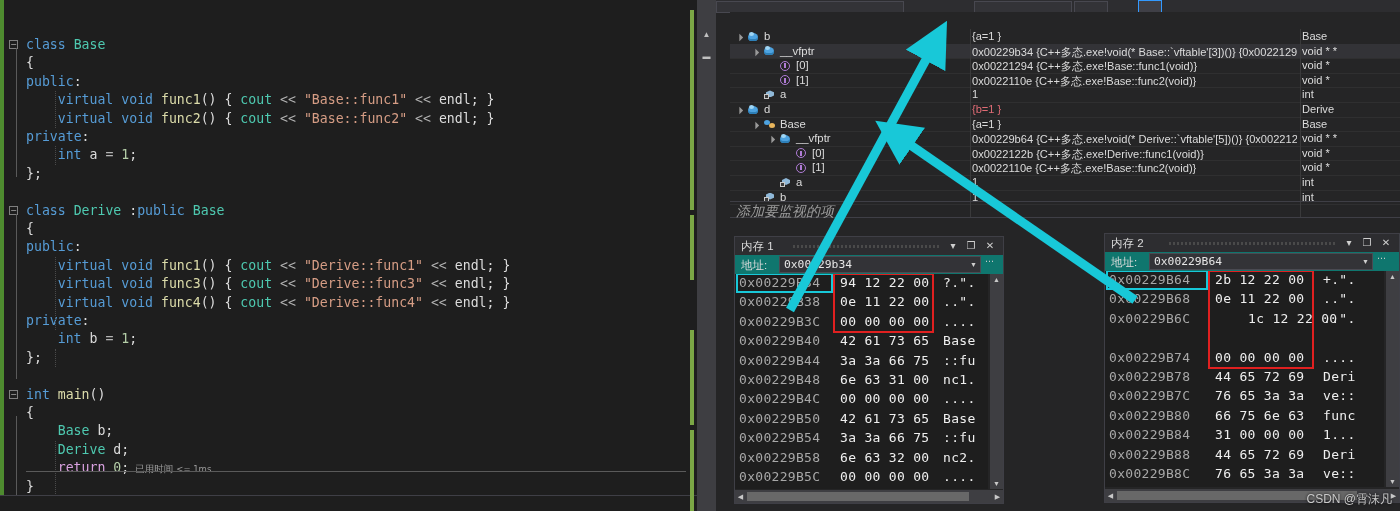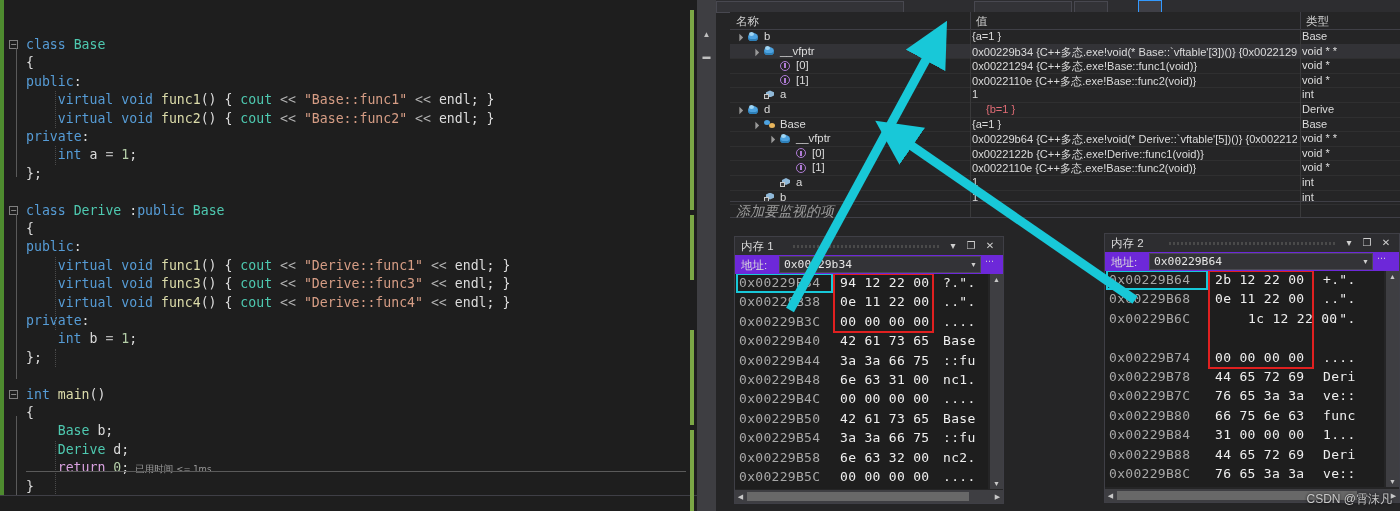--- a/index.html
+++ b/index.html
@@ -58,21 +58,21 @@
   #watch{position:absolute;left:14px;top:12px;width:670px;height:204px;background:#252526;}
   #wheader{position:absolute;left:0;top:0;width:670px;height:17px;background:#252526;
            border-bottom:1px solid #3f3f46;}
   .wh{position:absolute;top:2px;color:#cfcfcf;font-size:11.5px;}
   .whsep{position:absolute;top:0;width:1px;height:17px;background:#3f3f46;}
   .wrow{position:absolute;left:0;width:670px;height:14.6px;border-bottom:1px solid #2f2f30;}
   .wrow.sel{background:#333337;}
   .wname{position:absolute;color:#dcdcdc;font-size:11.3px;top:1px;white-space:nowrap;}
   .wval{position:absolute;left:242px;color:#dcdcdc;font-size:11.1px;top:1px;
         white-space:nowrap;overflow:hidden;width:325px;}
-  .wval.chg{color:#e06c75;padding-left:14px;}
+  .wval.chg{color:#e06c75;}
   .wtype{position:absolute;left:572px;color:#dcdcdc;font-size:11.1px;top:1px;white-space:nowrap;}
   .vsep{position:absolute;top:0;width:1px;height:14.6px;background:#3a3a3b;}
   .exp{position:absolute;top:4px;width:7px;height:7px;color:#9a9a9a;font-size:7px;line-height:7px;}
   
   .ic-obj{position:absolute;top:2.5px;width:10px;height:10px;}
   .ic-obj::before{content:"";position:absolute;left:0;top:1px;width:10px;height:8px;
        background:#4ea3e0;border-radius:50% 50% 45% 45%;box-shadow:inset 0 -2px 0 #2d7fb8;}
   .ic-obj::after{content:"";position:absolute;left:1px;top:0px;width:5px;height:4px;
        background:#9fd6f5;border-radius:50%;}
   .ic-fn{position:absolute;top:2.5px;width:10px;height:10px;border:1.3px solid #b07cd6;
@@ -92,21 +92,21 @@
   #waddrow .ph{position:absolute;left:6px;top:1px;color:#9a9a9a;font-size:14px;font-style:italic;}
 
   
   .memwin{position:absolute;background:#252526;border:1px solid #3f3f46;}
   .mem-title{position:absolute;left:0;top:0;width:100%;height:18px;background:#2d2d30;}
   .mem-title .ttl{position:absolute;left:6px;top:2px;color:#dcdcdc;font-size:11.5px;}
   .mem-dots{position:absolute;top:8px;height:3px;
             background:repeating-linear-gradient(to right,#4a4a4a 0 2px,transparent 2px 4px);}
   .mw-btn{position:absolute;top:3px;width:12px;height:12px;color:#cfcfcf;font-size:10px;
           text-align:center;line-height:12px;}
-  .mem-addrbar{position:absolute;left:0;top:18px;width:100%;height:19px;background:#6d28d9;}
+  .mem-addrbar{position:absolute;left:0;top:18px;width:100%;height:19px;background:#0f766e;}
   .mem-addrbar .lbl{position:absolute;left:6px;top:3px;color:#dcdcdc;font-size:11.5px;}
   .mem-input{position:absolute;top:1px;height:15px;background:#333337;border:1px solid #4a4a52;}
   .mem-input span{position:absolute;left:4px;top:1px;color:#e6e6e6;font-size:11.3px;
                   font-family:"DejaVu Sans Mono","Liberation Mono",monospace;}
   .mem-input .cv{position:absolute;right:3px;top:4px;color:#cfcfcf;font-size:7px;}
   .mem-ellip{position:absolute;color:#cfcfcf;font-size:9px;}
   .mem-body{position:absolute;left:0;background:#1e1e1e;overflow:hidden;}
   .mline{position:absolute;left:0;height:19.4px;width:100%;
          font-family:"DejaVu Sans Mono","Liberation Mono",monospace;font-size:13px;}
   .maddr{position:absolute;left:4px;top:1px;color:#a8a8a8;letter-spacing:0.3px;}
@@ -159,27 +159,20 @@
       <div class="tb-btn" style="left:196px;width:16px;"></div>
       <div class="tb-btn" style="left:222px;width:14px;"></div>
       <div class="tb-btn" style="left:240px;width:14px;"></div>
       <div class="tb-combo" style="left:258px;width:96px;"></div>
       <div class="tb-combo" style="left:358px;width:32px;"></div>
       <div class="tb-btn" style="left:398px;width:14px;"></div>
       <div class="tb-sel" style="left:422px;width:22px;"></div>
     </div>
 
     <div id="watch">
-      <div id="wheader">
-        <div class="wh" style="left:6px;">名称</div>
-        <div class="whsep" style="left:240px;"></div>
-        <div class="wh" style="left:246px;">值</div>
-        <div class="whsep" style="left:570px;"></div>
-        <div class="wh" style="left:576px;">类型</div>
-      </div>
       <div id="wrows">
           <div class="wrow" style="top: 17px;">
             <div class="exp" style="left: 6px; transform: rotate(-45deg);">◢</div>
             <div class="ic-obj" style="left: 18px;"></div>
             <div class="wname" style="left: 34px;">b</div>
             <div class="wval">{a=1 }</div>
             <div class="wtype">Base</div>
             <div class="vsep" style="left: 240px;"></div>
             <div class="vsep" style="left: 570px;"></div>
           </div>

